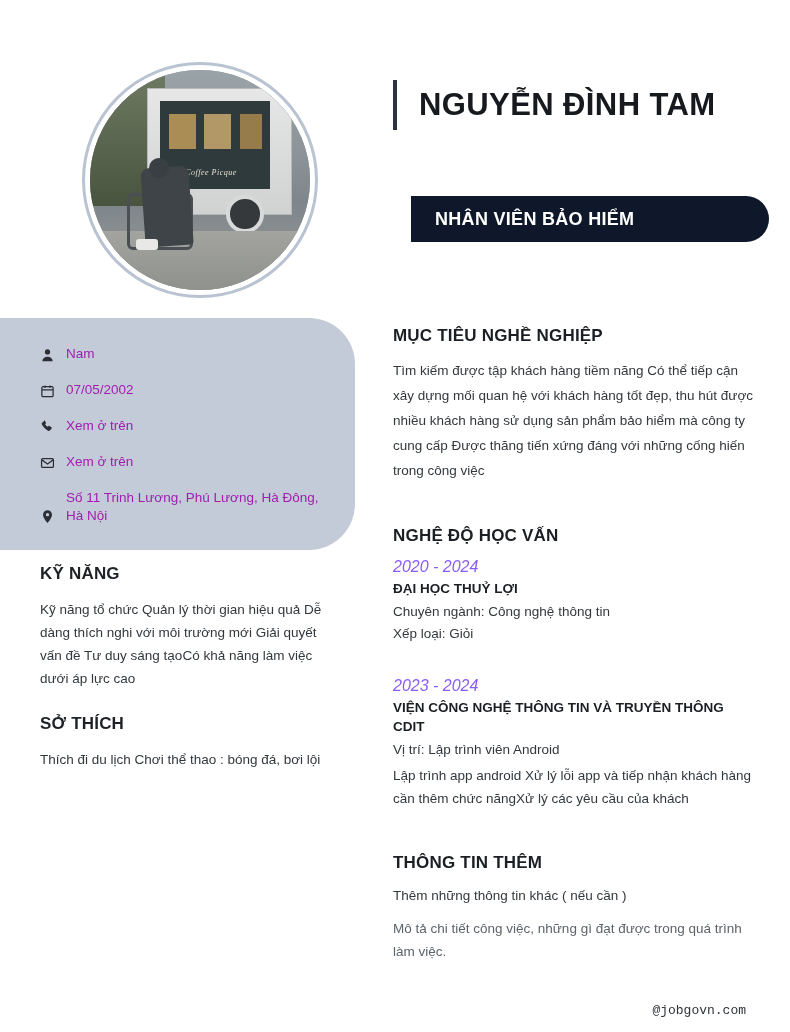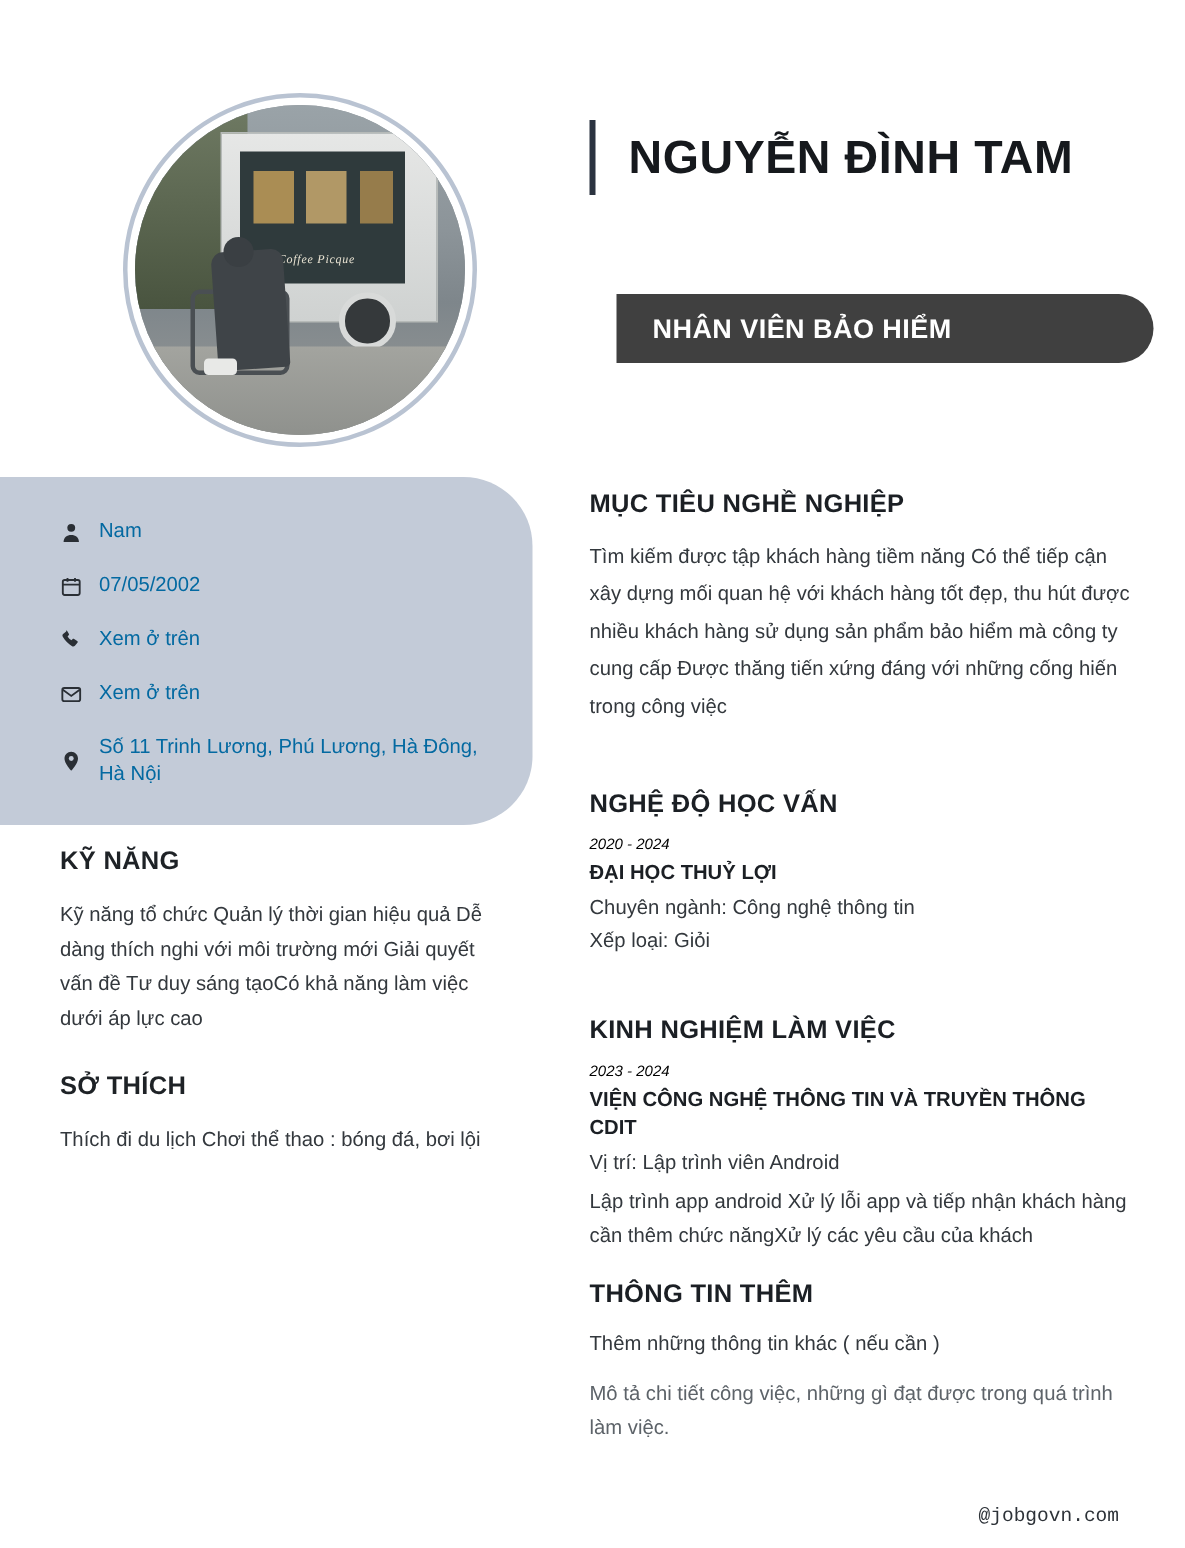--- a/index.html
+++ b/index.html
@@ -84,24 +84,24 @@
                text-align:center; line-height:12px; font-family:"Liberation Serif", serif; }
 
   .contact-list {
     position: absolute;
     left: 40px;
     top: 345px;
     width: 290px;
   }
   .contact-row {
     display: flex;
-    align-items: center;
+    align-items: flex-end;
     margin-bottom: 18px;
     font-size: 13.5px;
-    color: #0369a1;
+    color: #a21caf;
     line-height: 18px;
   }
   .contact-row .ico {
     width: 26px;
     flex: 0 0 26px;
     display: flex;
     justify-content: flex-start;
     align-items: flex-start;
     padding-top: 1px;
   }
@@ -150,21 +150,21 @@
     letter-spacing: .4px;
     line-height: 50px;
     color: #16191d;
   }
   .role-banner {
     position: absolute;
     left: 18px;
     top: 196px;
     width: 358px;
     height: 46px;
-    background: #404040;
+    background: #0f172a;
     border-top-right-radius: 23px;
     border-bottom-right-radius: 23px;
     display: flex;
     align-items: center;
     padding-left: 24px;
   }
   .role-banner span {
     color: #ffffff;
     font-size: 18px;
     font-weight: bold;
@@ -178,23 +178,23 @@
     color: #1b1f24;
     margin-bottom: 12px;
     letter-spacing: .2px;
   }
   .r-body {
     font-size: 13.5px;
     line-height: 25px;
     color: #33383d;
   }
   .r-date {
-    font-size: 10px;
+    font-size: 16px;
     font-style: italic;
-    color: #000000;
+    color: #8b5cf6;
     margin-bottom: 3px;
   }
   .r-org {
     font-size: 13.5px;
     font-weight: bold;
     color: #1b1f24;
     margin-bottom: 3px;
     line-height: 19px;
   }
   .r-line {
@@ -336,21 +336,20 @@
 
     <div class="r-section" id="sec-edu">
       <div class="r-title">NGHỆ ĐỘ HỌC VẤN</div>
       <div class="r-date">2020 - 2024</div>
       <div class="r-org">ĐẠI HỌC THUỶ LỢI</div>
       <div class="r-line">Chuyên ngành: Công nghệ thông tin</div>
       <div class="r-line">Xếp loại: Giỏi</div>
     </div>
 
     <div class="r-section" id="sec-exp">
-      <div class="r-title">KINH NGHIỆM LÀM VIỆC</div>
       <div class="r-date">2023 - 2024</div>
       <div class="r-org">VIỆN CÔNG NGHỆ THÔNG TIN VÀ TRUYỀN THÔNG CDIT</div>
       <div class="r-line">Vị trí: Lập trình viên Android</div>
       <div class="r-para">Lập trình app android Xử lý lỗi app và tiếp nhận khách hàng cần thêm chức năngXử lý các yêu cầu của khách</div>
     </div>
 
     <div class="r-section" id="sec-extra">
       <div class="r-title">THÔNG TIN THÊM</div>
       <div class="r-line">Thêm những thông tin khác ( nếu cần )</div>
       <div class="r-para extra-muted extra-sub"> Mô tả chi tiết công việc, những gì đạt được trong quá trình làm việc.</div>

